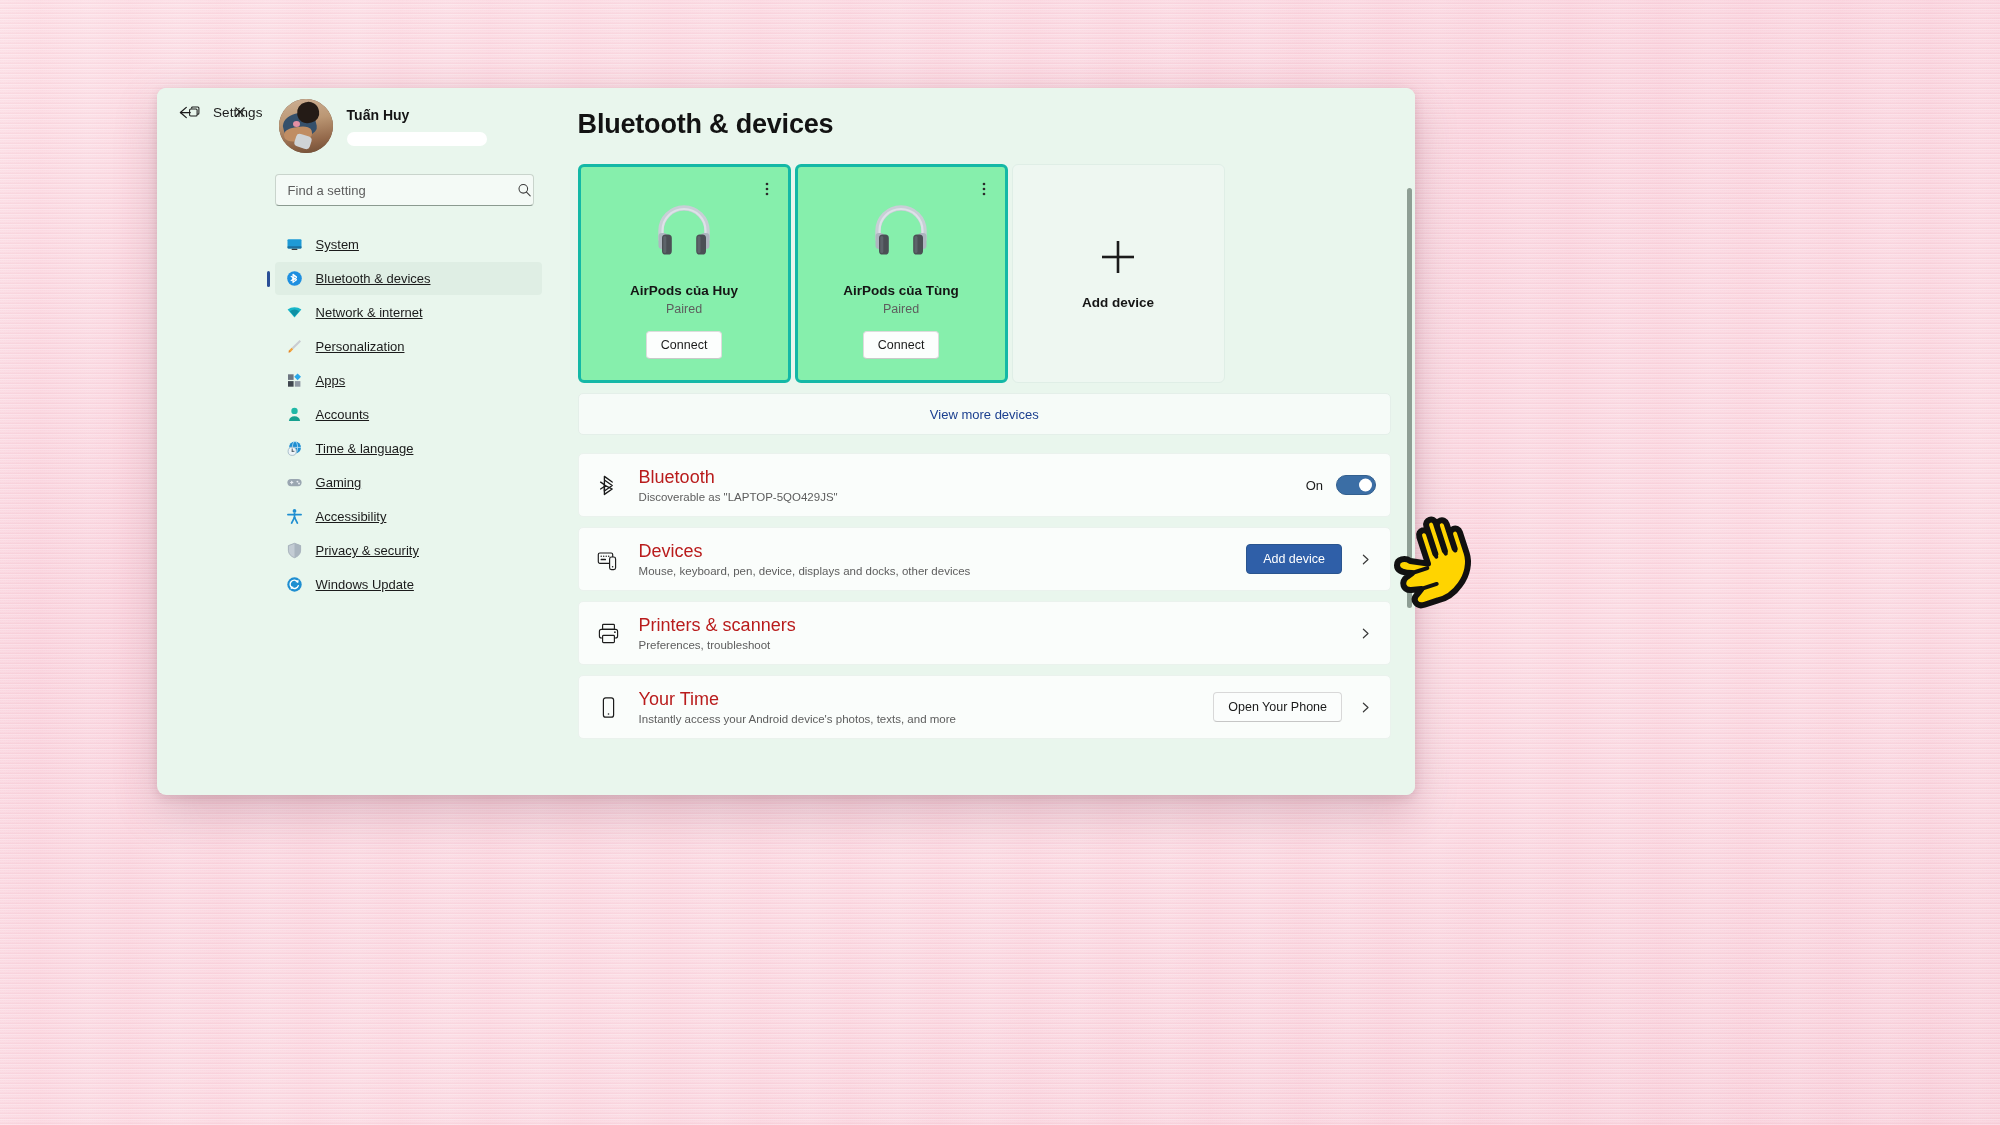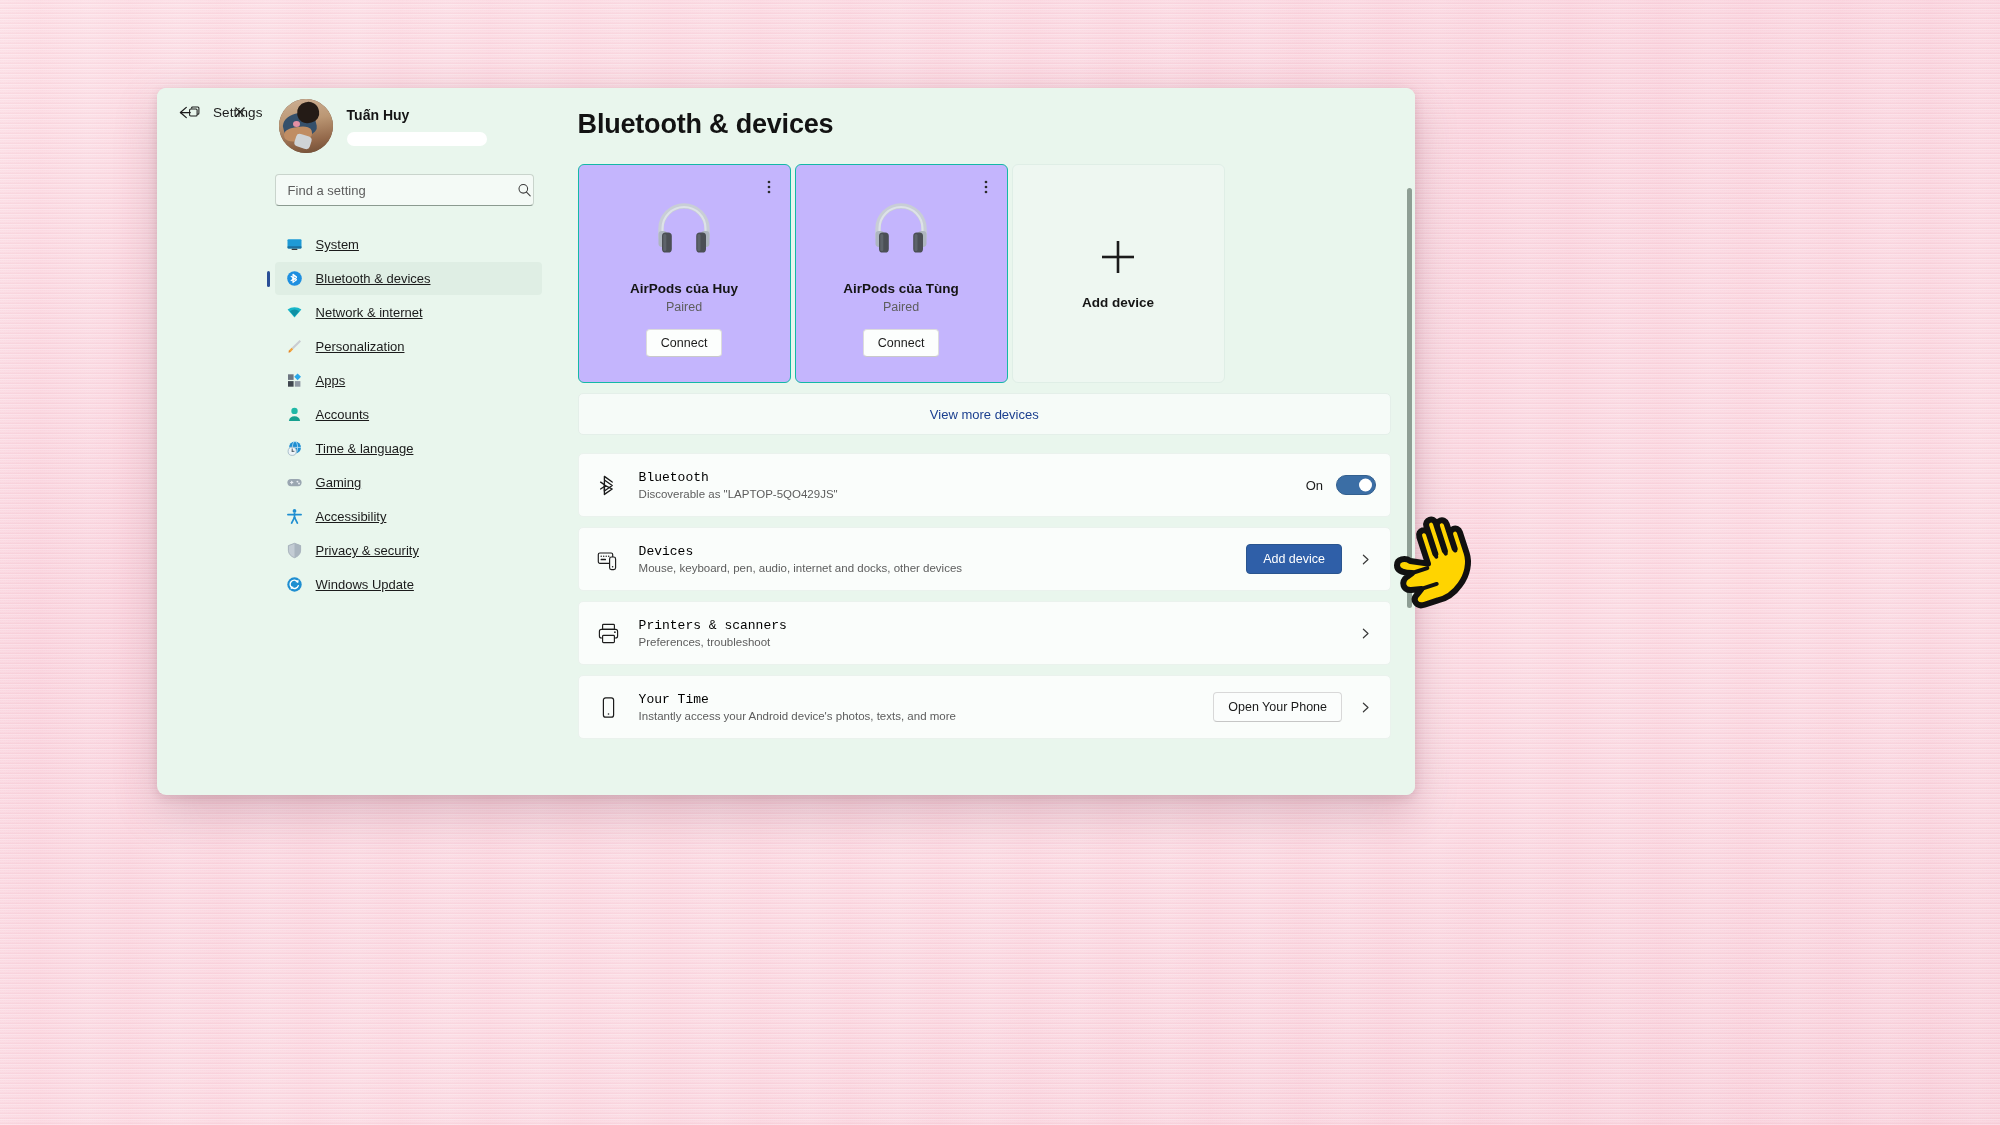--- a/index.html
+++ b/index.html
@@ -210,22 +210,22 @@
 
   
   #device-cards {
     display: flex;
     gap: 4px;
     margin-bottom: 10px;
   }
   .device-card {
     width: 213px;
     height: 219px;
-    background: #c4b5fd;
-    border: 1px solid #14b8a6;
+    background: #86efac;
+    border: 3px solid #14b8a6;
     border-radius: 6px;
     position: relative;
     display: flex;
     flex-direction: column;
     align-items: center;
   }
   .card-menu {
     position: absolute; right: 8px; top: 9px;
     width: 26px; height: 26px;
     display: flex; align-items: center; justify-content: center;
@@ -312,21 +312,21 @@
     cursor: pointer;
   }
   .setting-row.plain { cursor: default; }
   .row-icon {
     width: 24px; flex: 0 0 24px;
     display: flex; align-items: center; justify-content: center;
     margin-right: 18px;
     color: #1d1d1d;
   }
   .row-texts { flex: 1; min-width: 0; display: flex; flex-direction: column; gap: 3px; }
-  .row-title { font-size: 13px; color: #000000; font-family: Liberation Mono, monospace; }
+  .row-title { font-size: 18px; color: #b91c1c; }
   .row-sub { font-size: 11.5px; color: #5d5d5d; }
   .row-right { display: flex; align-items: center; gap: 10px; }
 
   .toggle-label { font-size: 13px; color: #1b1b1b; margin-right: 3px; }
   .toggle {
     width: 40px; height: 20px;
     border-radius: 10px;
     background: #3b6ea5;
     position: relative;
     cursor: pointer;
@@ -696,21 +696,21 @@
               <circle cx="6.7" cy="8.2" r="0.72" fill="#1b1b1b"></circle>
               <circle cx="9.2" cy="8.2" r="0.72" fill="#1b1b1b"></circle>
               <circle cx="11.7" cy="8.2" r="0.72" fill="#1b1b1b"></circle>
               <rect x="3.6" y="10.8" width="5.4" height="1.5" rx="0.6" fill="#1b1b1b"></rect>
               <rect x="12.6" y="9.0" width="6.0" height="12.6" rx="1.9" fill="#f7faf8" stroke="#1b1b1b" stroke-width="1.15"></rect>
               <circle cx="15.6" cy="18.7" r="0.75" fill="#1b1b1b"></circle>
             </svg>
           </span>
           <div class="row-texts">
             <div class="row-title">Devices</div>
-            <div class="row-sub">Mouse, keyboard, pen, audio, internet and docks, other devices</div>
+            <div class="row-sub">Mouse, keyboard, pen, device, displays and docks, other devices</div>
           </div>
           <div class="row-right">
             <button class="accent-btn">Add device</button>
             <span class="chevron">
               <svg width="13" height="13" viewBox="0 0 13 13">
                 <path d="M4.4 2.2 L9.0 6.5 L4.4 10.8" fill="none" stroke="currentColor" stroke-width="1.2" stroke-linecap="round" stroke-linejoin="round"></path>
               </svg>
             </span>
           </div>
         </div>

